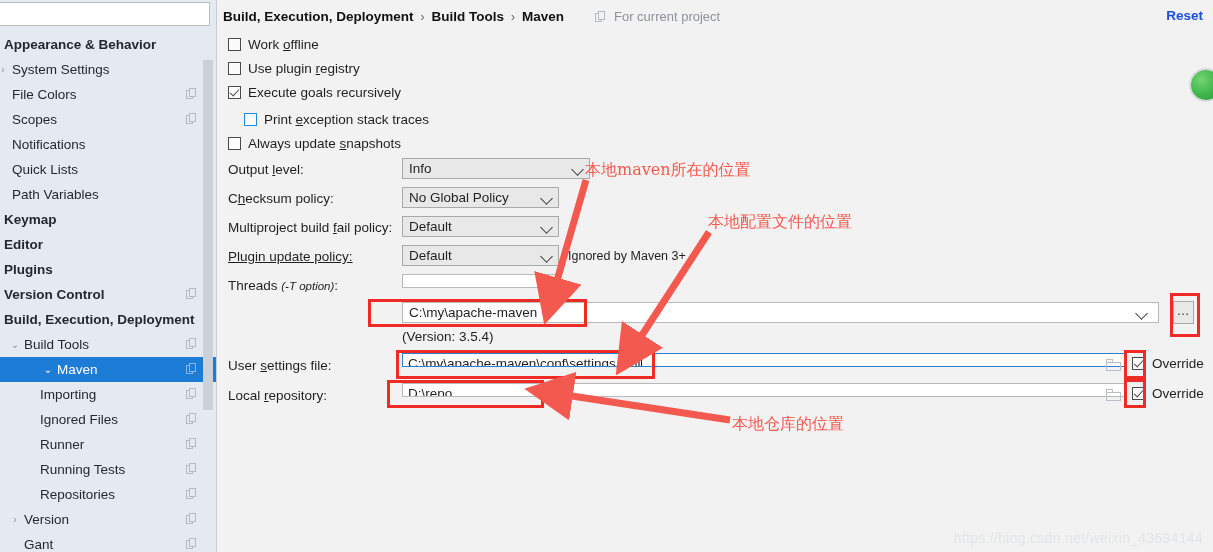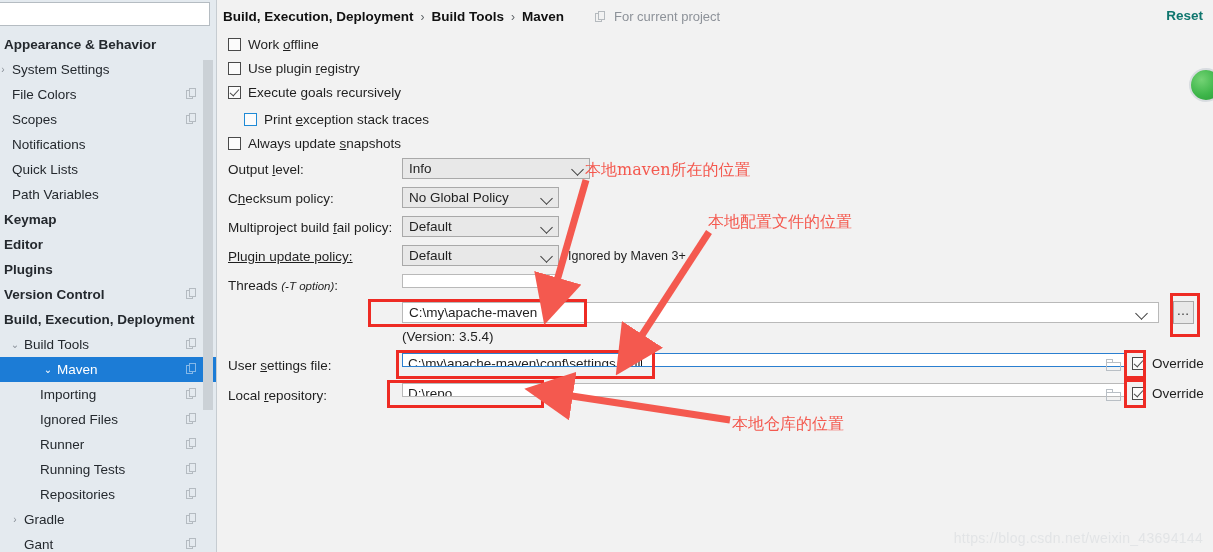--- a/index.html
+++ b/index.html
@@ -70,21 +70,21 @@
     position: absolute; left: 396px; top: 9px; height: 16px; line-height: 16px;
     color: #8d9299; font-size: 13px; white-space: nowrap;
   }
   .fp-ic { position: absolute; left: 377px; top: 11px; width: 11px; height: 12px; opacity: .6; }
   .fp-ic i { position:absolute; display:block; border:1px solid #8d959c; box-sizing:border-box; background:#f2f2f2;}
   .fp-ic i.a { left:0; top:2px; width:7px; height:9px; }
   .fp-ic i.b { left:3px; top:0; width:7px; height:9px; }
 
   .reset-link {
     position: absolute; right: 10px; top: 8px; font-weight: bold;
-    color: #0f766e; font-size: 13.5px; cursor: pointer; margin-left: 35px;
+    color: #1d4ed8; font-size: 13.5px; cursor: pointer; margin-left: 35px;
   }
 
   
   .cb-row { position: absolute; left: 10px; height: 20px; line-height: 20px; white-space: nowrap; }
   .cb {
     position: relative; display: inline-block; width: 13px; height: 13px;
     border: 1px solid #4a4a4a; background: #fbfbfb; vertical-align: -2px;
     margin-right: 7px; box-sizing: border-box;
   }
   .cb.focus { border-color: #1e8ad6; }
@@ -270,21 +270,21 @@
         </div>
         <div class="tree-row">
           <span class="tree-label" style="left: 40px;">Repositories</span>
           <span class="copy-ic">
             <i class="a"></i>
             <i class="b"></i>
           </span>
         </div>
         <div class="tree-row">
           <span class="tw" style="left: 8px;">›</span>
-          <span class="tree-label" style="left: 24px;">Gradle</span>
+          <span class="tree-label" style="left: 24px;">Version</span>
           <span class="copy-ic">
             <i class="a"></i>
             <i class="b"></i>
           </span>
         </div>
         <div class="tree-row">
           <span class="tree-label" style="left: 24px;">Gant</span>
           <span class="copy-ic">
             <i class="a"></i>
             <i class="b"></i>

